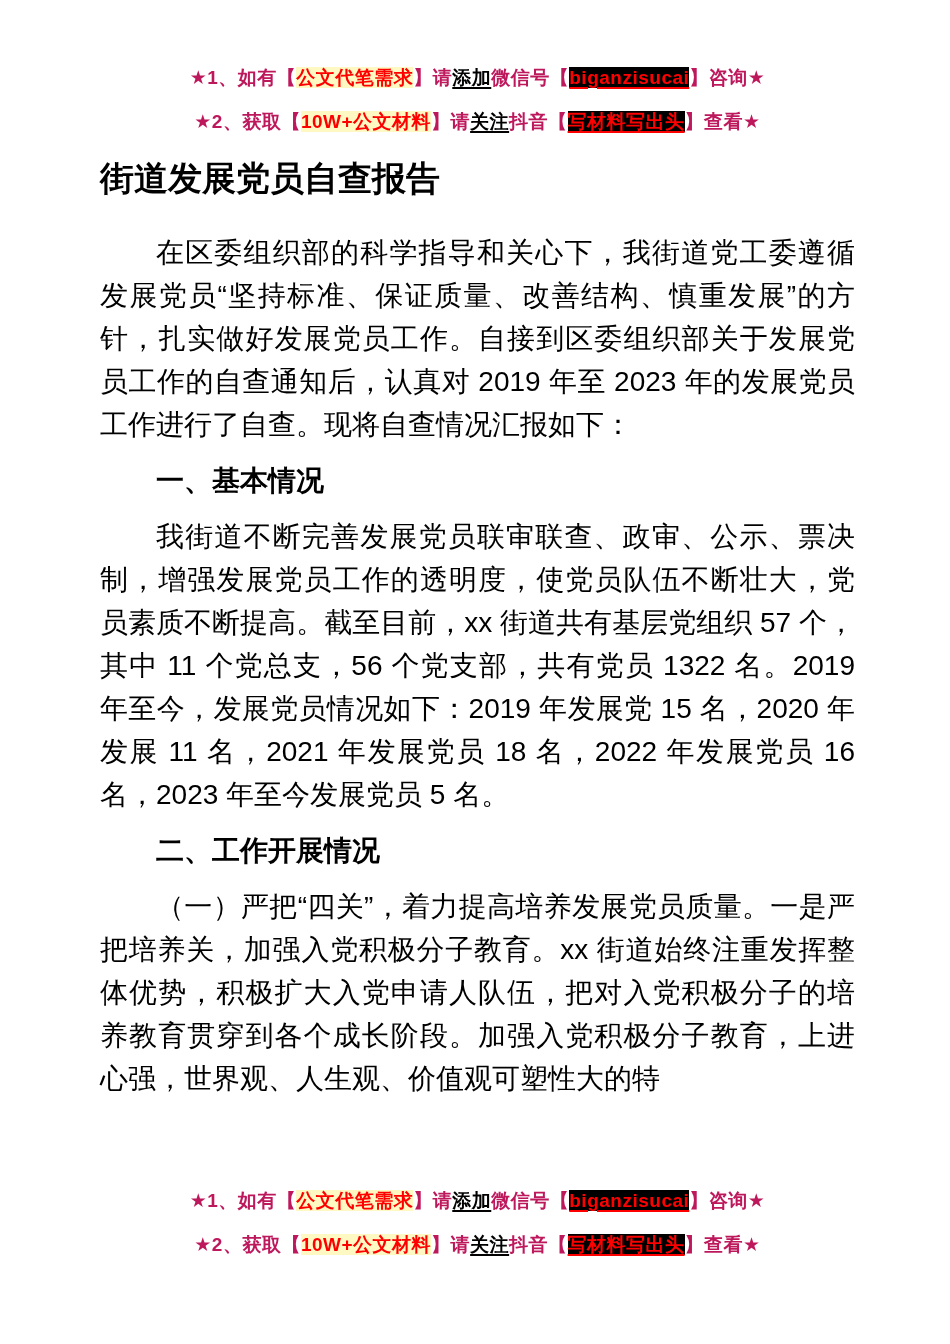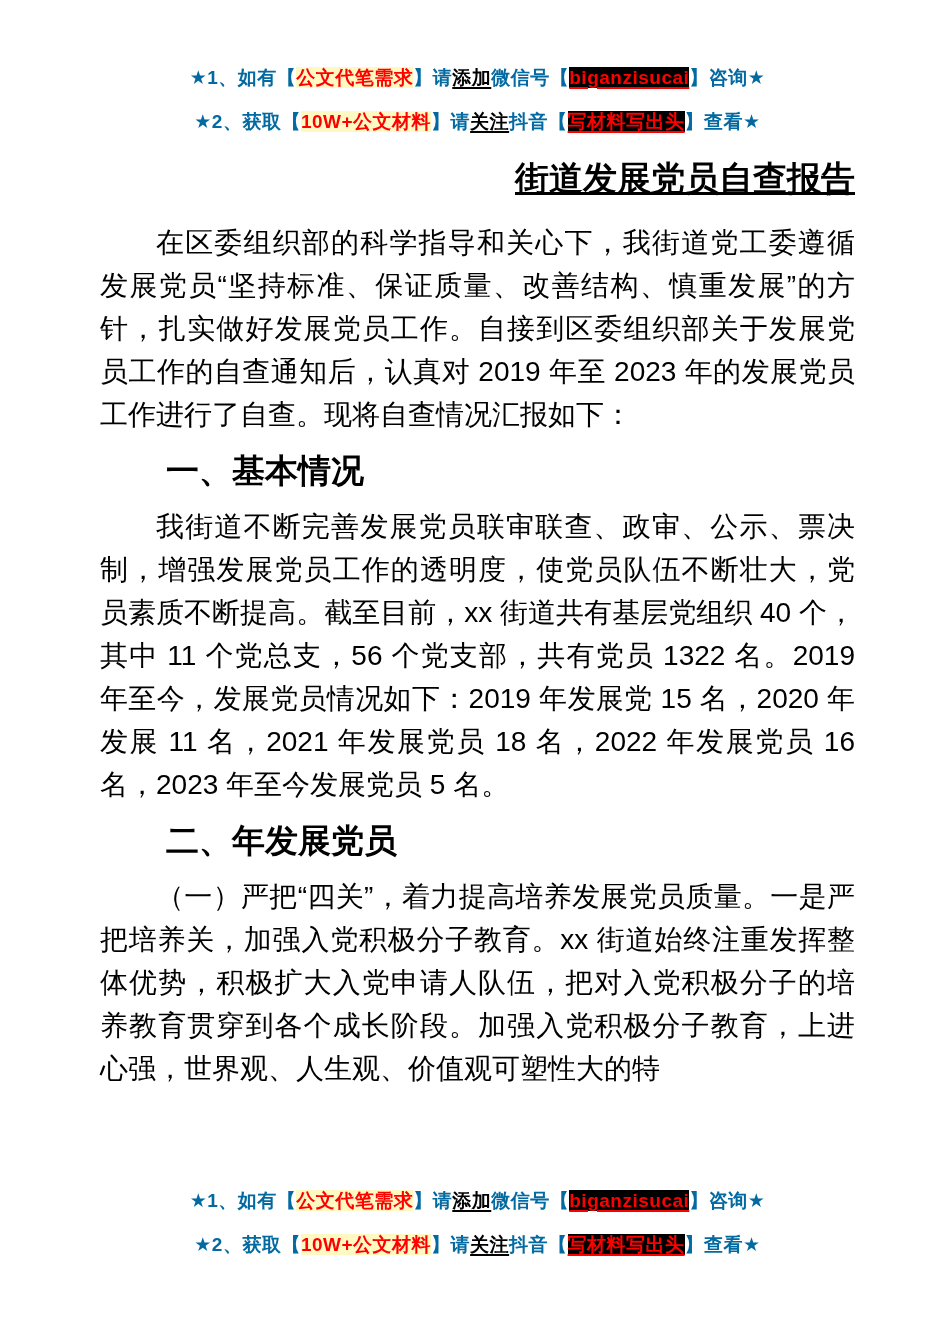--- a/index.html
+++ b/index.html
@@ -26,21 +26,21 @@
     line-height: 44px;
     letter-spacing: 0.5px;
   }
   .notice-bottom {
     position: absolute;
     left: 0;
     right: 0;
     top: 1179px;
     padding: 0 95px 0 100px;
   }
-  .seg-plain { color: #0369a1; }
+  .seg-plain { color: #be185d; }
   .seg-hl {
     color: #ff0000;
     background: #fef9c3;
   }
   .seg-u {
     color: #000000;
     text-decoration: underline;
     text-decoration-thickness: 2px;
     text-underline-offset: 3px;
   }
@@ -49,37 +49,36 @@
     background: #000000;
     text-decoration: underline;
     text-decoration-thickness: 2px;
     text-underline-offset: 3px;
   }
   
   .title {
     margin: 8px 0 0 0;
     font-size: 34px;
     font-weight: bold;
-    text-align: right;
+    text-align: left;
     line-height: 52px;
-    text-decoration: underline;
   }
   
   .doc-body {
-    margin-top: 17px;
+    margin-top: 27px;
     font-size: 28px;
     line-height: 43px;
     text-align: justify;
   }
   .doc-body p, .doc-body h2 {
     margin: 0 0 13px 0;
     text-indent: 2em;
   }
   .doc-body h2 {
-    font-size: 33px;
+    font-size: 28px;
     font-weight: bold;
     line-height: 43px;
   }
   .doc-body p {
     font-weight: normal;
   }
 </style>
 </head>
 <body>
 
@@ -88,22 +87,22 @@
   <div class="notice notice-top" id="notice-top">
       <div class="notice-line"><span class="seg-plain">★1、如有【</span><span class="seg-hl">公文代笔需求</span><span class="seg-plain">】请</span><span class="seg-u">添加</span><span class="seg-plain">微信号【</span><span class="seg-hl-u">biganzisucai</span><span class="seg-plain">】咨询★</span></div>
       <div class="notice-line"><span class="seg-plain">★2、获取【</span><span class="seg-hl">10W+公文材料</span><span class="seg-plain">】请</span><span class="seg-u">关注</span><span class="seg-plain">抖音【</span><span class="seg-hl-u">写材料写出头</span><span class="seg-plain">】查看★</span></div>
     </div>
 
   <h1 class="title">街道发展党员自查报告</h1>
 
   <div class="doc-body" id="doc-body">
       <p class="paragraph">在区委组织部的科学指导和关心下，我街道党工委遵循发展党员“坚持标准、保证质量、改善结构、慎重发展”的方针，扎实做好发展党员工作。自接到区委组织部关于发展党员工作的自查通知后，认真对 2019 年至 2023 年的发展党员工作进行了自查。现将自查情况汇报如下：</p>
       <h2 class="heading">一、基本情况</h2>
-      <p class="paragraph">我街道不断完善发展党员联审联查、政审、公示、票决制，增强发展党员工作的透明度，使党员队伍不断壮大，党员素质不断提高。截至目前，xx 街道共有基层党组织 40 个，其中 11 个党总支，56 个党支部，共有党员 1322 名。2019 年至今，发展党员情况如下：2019 年发展党 15 名，2020 年发展 11 名，2021 年发展党员 18 名，2022 年发展党员 16 名，2023 年至今发展党员 5 名。</p>
-      <h2 class="heading">二、年发展党员</h2>
+      <p class="paragraph">我街道不断完善发展党员联审联查、政审、公示、票决制，增强发展党员工作的透明度，使党员队伍不断壮大，党员素质不断提高。截至目前，xx 街道共有基层党组织 57 个，其中 11 个党总支，56 个党支部，共有党员 1322 名。2019 年至今，发展党员情况如下：2019 年发展党 15 名，2020 年发展 11 名，2021 年发展党员 18 名，2022 年发展党员 16 名，2023 年至今发展党员 5 名。</p>
+      <h2 class="heading">二、工作开展情况</h2>
       <p class="paragraph">（一）严把“四关”，着力提高培养发展党员质量。一是严把培养关，加强入党积极分子教育。xx 街道始终注重发挥整体优势，积极扩大入党申请人队伍，把对入党积极分子的培养教育贯穿到各个成长阶段。加强入党积极分子教育，上进心强，世界观、人生观、价值观可塑性大的特</p>
     </div>
 
   <div class="notice notice-bottom" id="notice-bottom">
       <div class="notice-line"><span class="seg-plain">★1、如有【</span><span class="seg-hl">公文代笔需求</span><span class="seg-plain">】请</span><span class="seg-u">添加</span><span class="seg-plain">微信号【</span><span class="seg-hl-u">biganzisucai</span><span class="seg-plain">】咨询★</span></div>
       <div class="notice-line"><span class="seg-plain">★2、获取【</span><span class="seg-hl">10W+公文材料</span><span class="seg-plain">】请</span><span class="seg-u">关注</span><span class="seg-plain">抖音【</span><span class="seg-hl-u">写材料写出头</span><span class="seg-plain">】查看★</span></div>
     </div>
 
 </div>
 

